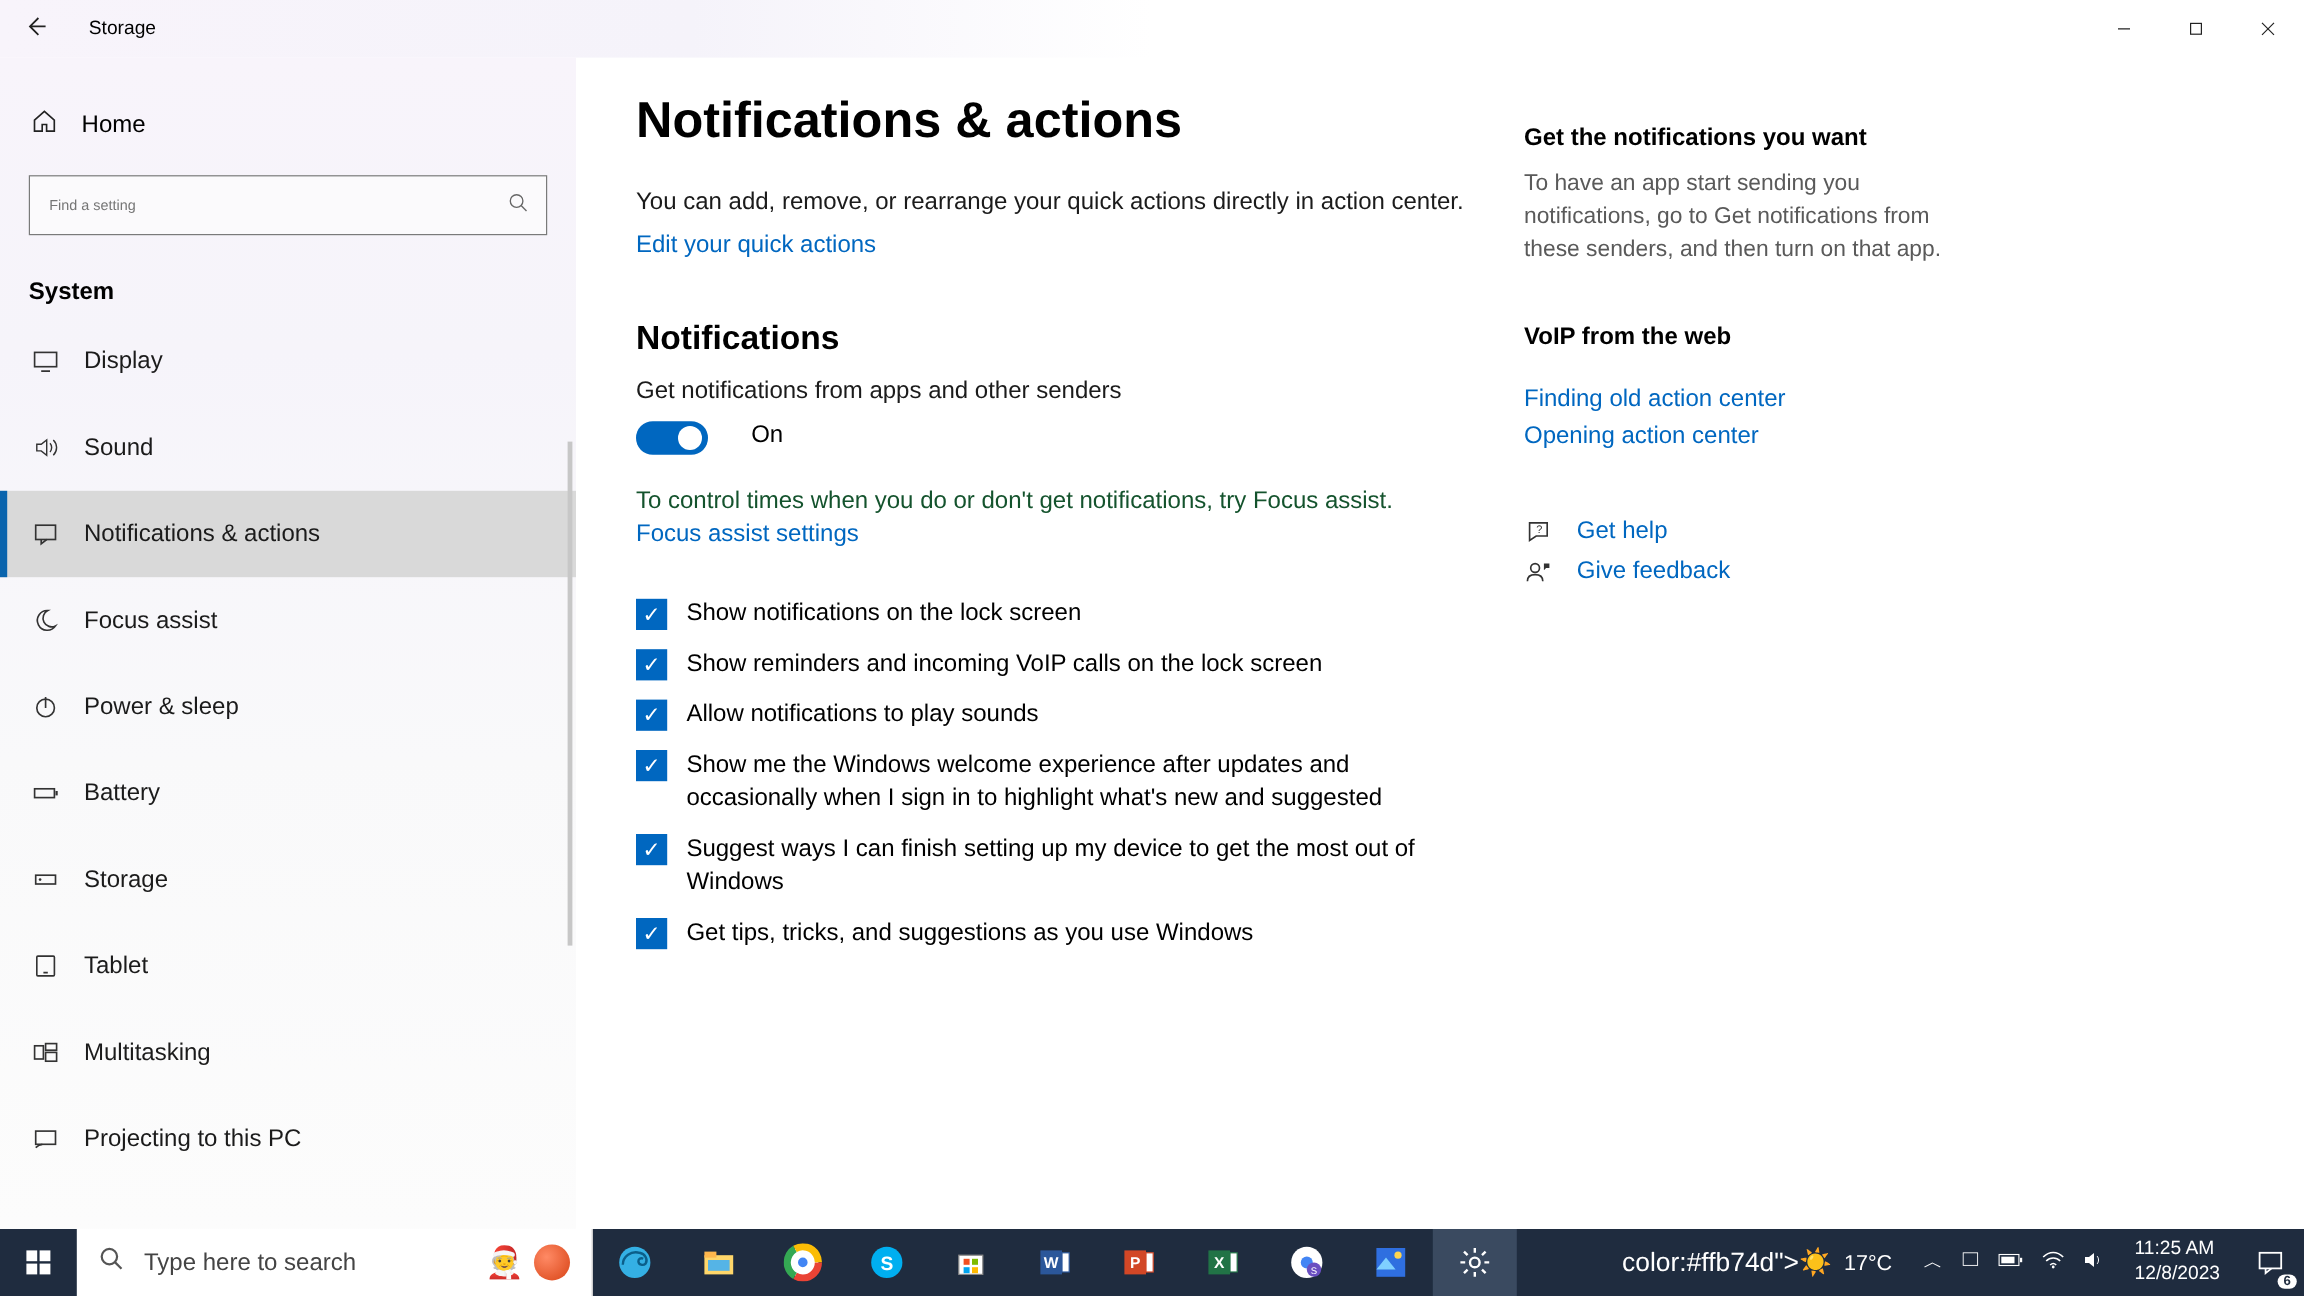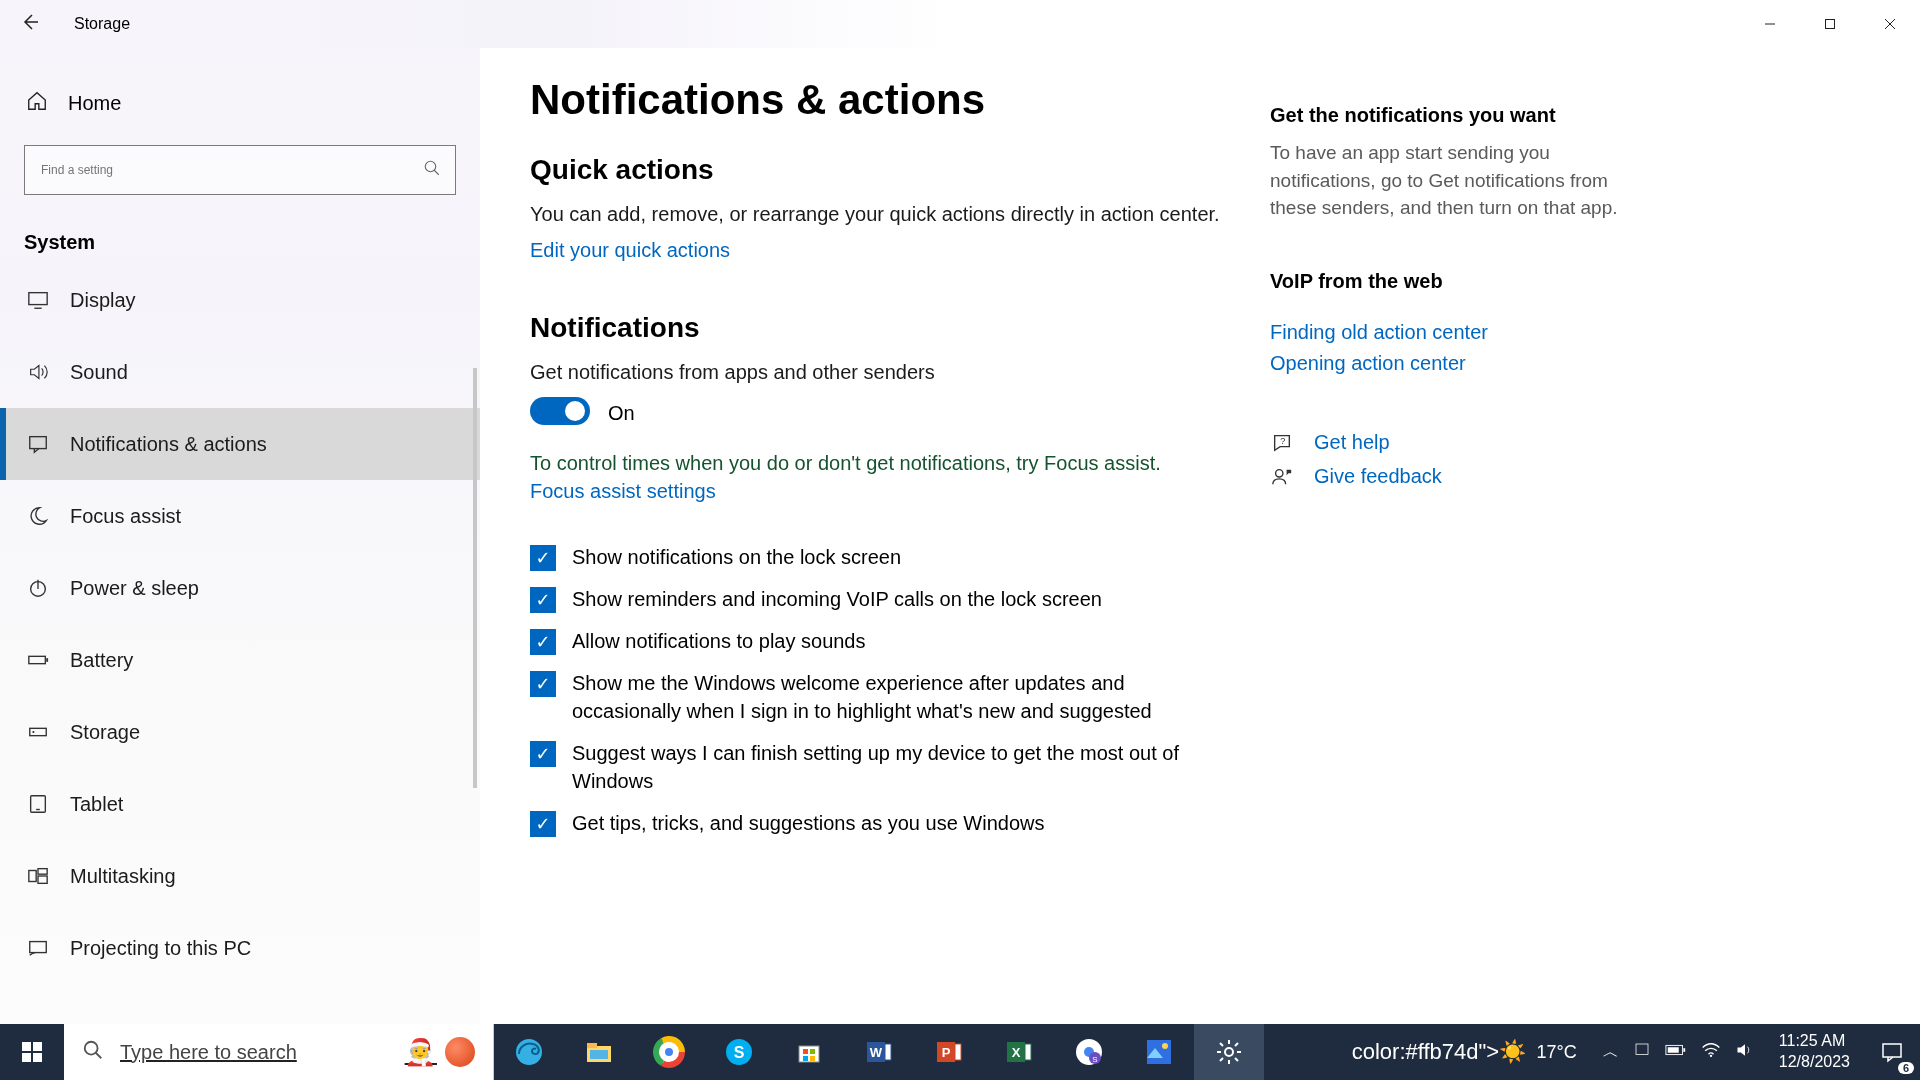--- a/index.html
+++ b/index.html
@@ -21,36 +21,36 @@
   .nav-item.selected { background:#d9d9d9; position:relative;}
   .nav-item.selected::before { content:""; position:absolute; left:0; top:0; bottom:0; width:6px; background:#0a64ad;}
   .scroll-indicator { position:absolute; right:3px; top:320px; width:4px; height:420px; background:#c7c7c7;}
   .main { flex:1; padding:16px 60px 0 50px; overflow:hidden; display:flex;}
   .content { flex:1; max-width:700px;}
   .content h1 { font-size:42px; font-weight:600; margin:12px 0 30px 0;}
   .content h2 { font-size:28px; font-weight:600; margin:22px 0 14px 0;}
   .content p { font-size:20px; margin:10px 0; color:#1b1b1b; line-height:1.45;}
   .content p.muted { color:#14532d;}
   .link { color:#0067c0; font-size:20px; cursor:pointer; display:inline-block;}
-  .toggle-row { display:flex; align-items:flex-end; gap:18px; margin:10px 0 14px 0;}
+  .toggle-row { display:flex; align-items:flex-start; gap:36px; margin:10px 0 14px 0;}
   .toggle { width:60px; height:28px; border-radius:14px; background:#0067c0; position:relative; cursor:pointer;}
   .toggle::after { content:""; width:20px; height:20px; background:#fff; border-radius:50%; position:absolute; top:4px; right:5px;}
   .toggle-label { font-size:20px;}
   .check-row { display:flex; align-items:flex-start; gap:16px; margin:14px 0;}
   .checkbox { width:26px; height:26px; background:#0067c0; display:flex; align-items:center; justify-content:center; color:#fff; font-size:18px; flex-shrink:0; margin-top:2px; cursor:pointer;}
   .check-row span.text { font-size:20px; line-height:1.4;}
   .aside { width:390px; padding-left:40px; padding-top:40px;}
   .aside h3 { font-size:20px; font-weight:600; margin:0 0 12px 0;}
   .aside p { font-size:19px; color:#5a5a5a; line-height:1.45; margin:0 0 48px 0;}
   .aside .link-row { display:flex; align-items:center; gap:20px; margin:10px 0; font-size:20px;}
   .aside .link-row .icon { width:24px; height:24px; color:#333; display:flex; align-items:center; justify-content:center; font-size:20px;}
   
   .taskbar { position:fixed; bottom:0; left:0; right:0; height:56px; background:#1f2c3f; display:flex; align-items:center; color:#fff;}
   .start-btn { width:64px; height:56px; display:flex; align-items:center; justify-content:center; cursor:pointer;}
-  .search-bar { width:430px; height:56px; background:#fff; color:#222; display:flex; align-items:center; padding:0 18px; gap:16px; font-size:20px; border-right:1px solid #ccc;text-decoration:underline;}
+  .search-bar { width:430px; height:56px; background:#fff; color:#222; display:flex; align-items:center; padding:0 18px; gap:16px; font-size:20px; border-right:1px solid #ccc;}
   .search-bar .far-right { margin-left:auto; display:flex; gap:8px;}
   .task-icons { display:flex; align-items:center; gap:0; height:56px;}
   .task-icons .ti { width:70px; height:56px; display:flex; align-items:center; justify-content:center; cursor:pointer; position:relative;}
   .task-icons .ti.active { background:#3a4a60;}
   .ti svg { width:32px; height:32px;}
   .tray { margin-left:auto; display:flex; align-items:center; height:56px; color:#fff; font-size:14px;}
   .tray .weather { display:flex; align-items:center; gap:10px; padding:0 16px; font-size:18px;}
   .tray-icons { display:flex; align-items:center; gap:14px; padding:0 10px; font-size:16px;}
   .tray .clock { padding:0 14px; text-align:left; line-height:1.3; font-size:16px;}
   .tray .action-center { width:56px; height:56px; display:flex; align-items:center; justify-content:center; position:relative; cursor:pointer;}
@@ -193,21 +193,20 @@
         </span>
       <span>Projecting to this PC</span>
     </div>
     <div class="scroll-indicator"></div>
   </div>
 
   <div class="main">
     <div class="content">
       <h1>Notifications &amp; actions</h1>
 
-      <h2>Quick actions</h2>
       <p>You can add, remove, or rearrange your quick actions directly in action center.</p>
       <span class="link">Edit your quick actions</span>
 
       <h2 style="margin-top:50px">Notifications</h2>
       <p>Get notifications from apps and other senders</p>
       <div class="toggle-row">
         <div class="toggle"></div>
         <span class="toggle-label">On</span>
       </div>
       <p class="muted" style="margin-top:24px;margin-bottom:2px;">To control times when you do or don't get notifications, try Focus assist.</p>

